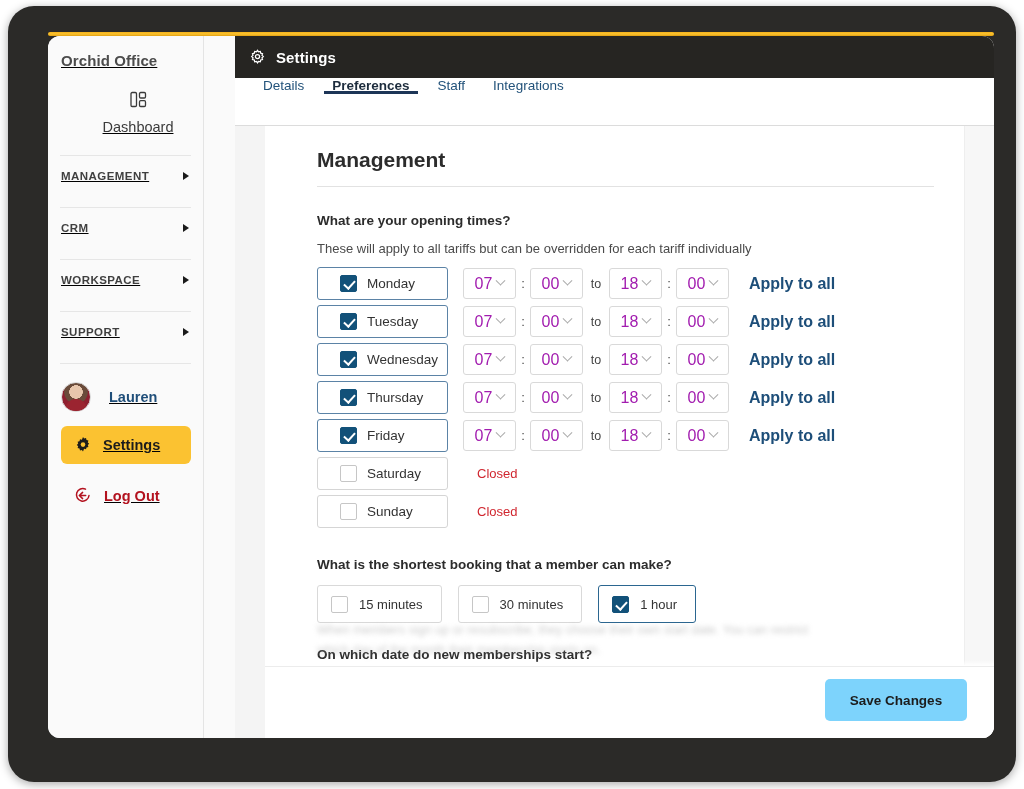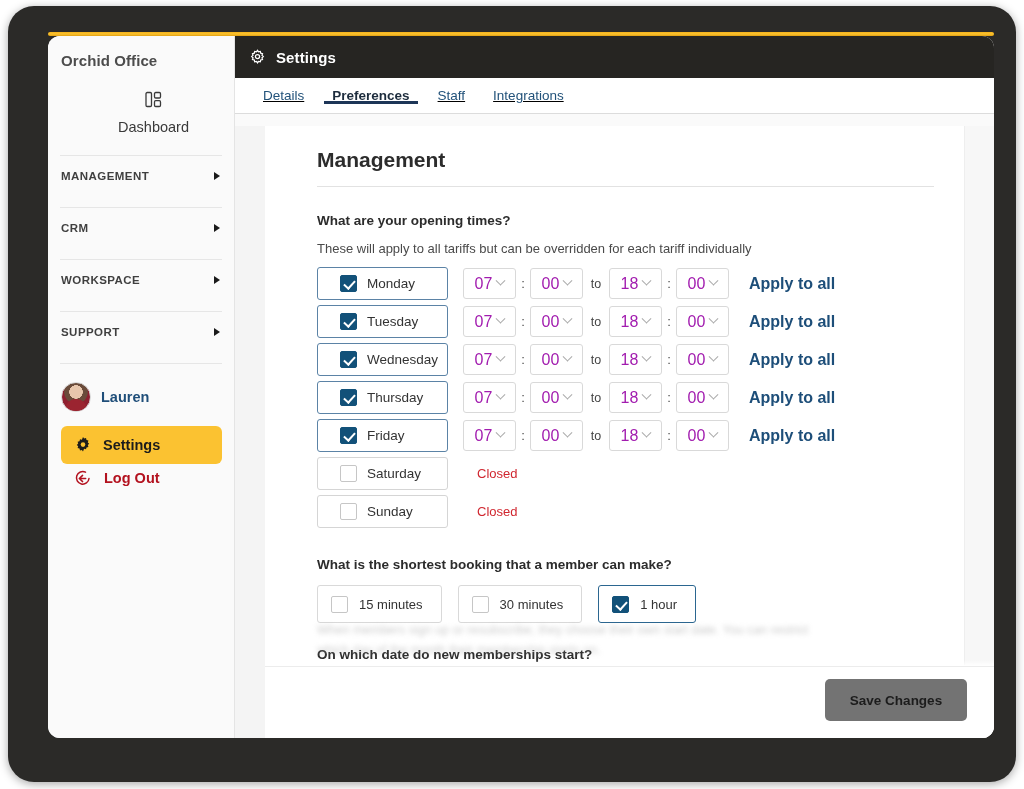--- a/index.html
+++ b/index.html
@@ -36,23 +36,24 @@
     width: 946px; height: 702px;
     background: #fafafa;
     border-radius: 12px 12px 12px 12px;
     overflow: hidden;
   }
 
   
   #sidebar {
     position: absolute;
     left: 0; top: 0;
-    width: 187px; height: 702px;
+    width: 156px; height: 702px;
     background: #fafafa;
     border-right: 1px solid #e4e4e4;
+    text-decoration: underline;
   }
   #brand {
     padding: 16px 0 14px 13px;
     font-size: 15px;
     font-weight: bold;
     color: #4c4c4c;
     letter-spacing: .1px;
   }
   .nav-dash {
     display: flex; align-items: center;
@@ -78,21 +79,21 @@
     letter-spacing: .45px;
     color: #3f3f3f;
   }
   .caret {
     width: 0; height: 0;
     border-left: 6px solid #1a1a1a;
     border-top: 4.5px solid transparent;
     border-bottom: 4.5px solid transparent;
   }
   #user-row {
-    display: flex; align-items: center; gap: 10px;
+    display: flex; align-items: center; gap: 18px;
     padding: 18px 0 0 13px;
   }
   #avatar {
     width: 30px; height: 30px; border-radius: 50%;
     background: radial-gradient(circle at 50% 32%, #e7c6ac 0 28%, #6a4b3a 29% 48%, #8e1f2f 52% 100%);
     border: 1px solid #d8d8d8;
     flex: none;
     overflow: hidden;
     position: relative;
   }
@@ -111,46 +112,45 @@
     display: flex; align-items: center; gap: 12px;
     margin: 14px 12px 0 13px;
     height: 38px;
     padding-left: 14px;
     background: #fbc231;
     border-radius: 6px;
     cursor: pointer;
   }
   #settings-btn-label { font-size: 14.5px; font-weight: bold; color: #1c1c1c; }
   #logout-btn {
-    display: flex; align-items: flex-start; gap: 12px;
+    display: flex; align-items: flex-end; gap: 12px;
     margin: 6px 12px 0 13px;
     height: 34px;
     padding-left: 14px;
     cursor: pointer;
   }
   #logout-label { font-size: 14.5px; font-weight: bold; color: #b3121f; }
 
   
   #main { position: absolute; left: 187px; top: 0; right: 0; bottom: 0; }
   #topbar {
     height: 42px;
     background: #262522;
     display: flex; align-items: center;
     padding-left: 14px; gap: 10px;
   }
   #topbar-title {
     color: #fff; font-size: 15px; font-weight: bold; letter-spacing: .1px;
   }
   #tabbar {
-    height: 36px;
+    height: 48px;
     background: #ffffff;
     border-bottom: 1px solid #dcdcdc;
-    display: flex; align-items: center;
+    display: flex; align-items: flex-start;
     padding-left: 14px;
-    text-decoration: underline;
   }
   .tab {
     display: flex; align-items: center;
     padding: 0 14px;
     font-size: 13.5px;
     color: #22527a;
     cursor: pointer;
     position: relative;
   }
   .tab.active { font-weight: bold; color: #1d2c3d; }
@@ -296,21 +296,21 @@
     position: absolute;
     left: 30px; right: 0; bottom: 0;
     height: 72px;
     background: #ffffff;
     border-top: 1px solid #ececec;
   }
   #save-btn {
     position: absolute;
     right: 27px; top: 12px;
     width: 142px; height: 42px;
-    background: #737373;
+    background: #7dd3fc;
     border: none; border-radius: 5px;
     font-family: "Liberation Sans", sans-serif;
     font-size: 13.5px; font-weight: bold; color: #1c1c1c;
     cursor: pointer;
   }
   .ico { display: inline-flex; align-items: center; justify-content: center; flex: none; }
 </style>
 </head>
 <body>
 

